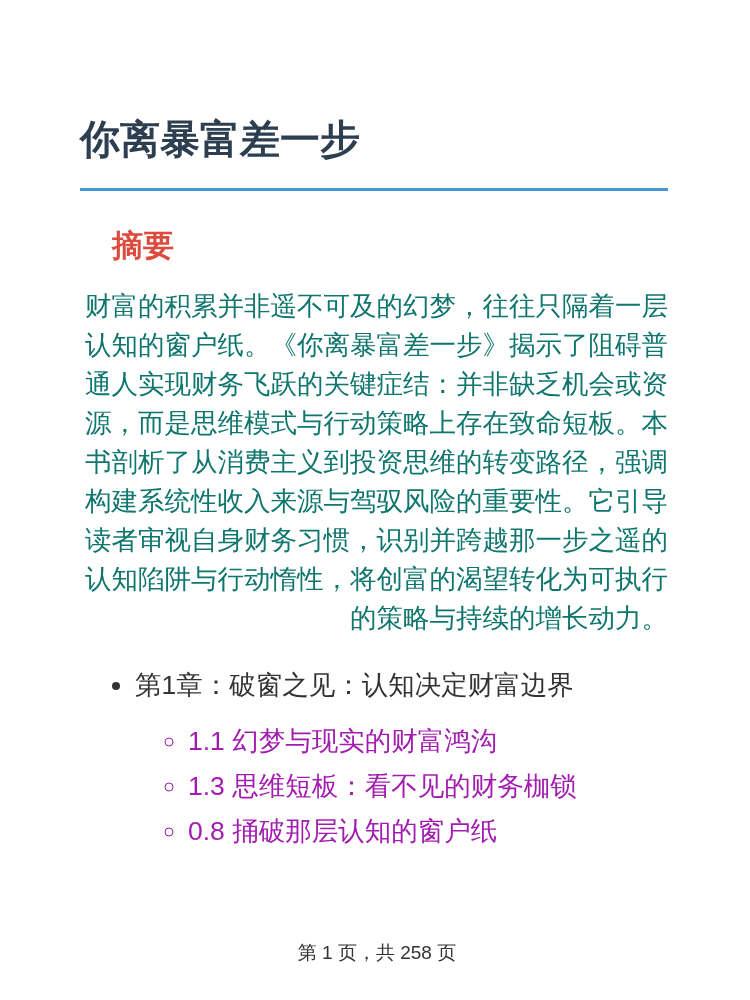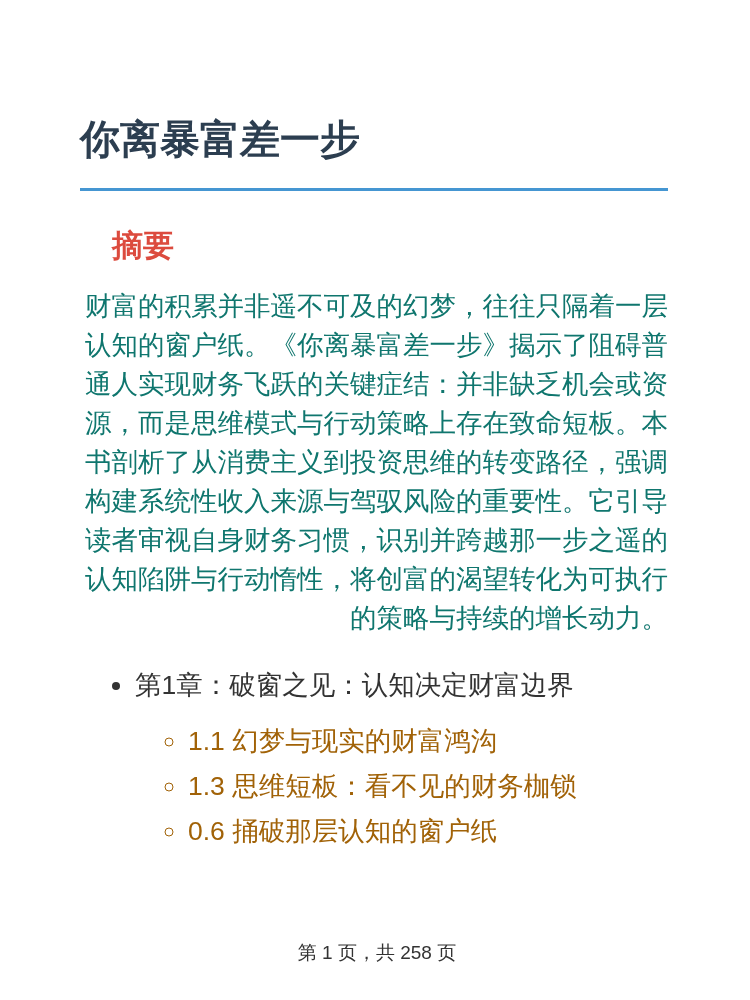--- a/index.html
+++ b/index.html
@@ -68,21 +68,21 @@
   }
   ul.toc-sublist {
     margin: 17px 0 0 0;
     padding-left: 53px;
     list-style-type: circle;
   }
   ul.toc-sublist > li {
     font-size: 26.5px;
     line-height: 39px;
     margin-bottom: 6px;
-    color: #a16207;
+    color: #a21caf;
   }
   .page-footer {
     position: absolute;
     bottom: 34px;
     left: 2px;
     width: 100%;
     text-align: center;
     font-size: 19px;
     color: #333333;
   }
@@ -101,21 +101,21 @@
 
     <p class="summary-body">财富的积累并非遥不可及的幻梦，往往只隔着一层认知的窗户纸。《你离暴富差一步》揭示了阻碍普通人实现财务飞跃的关键症结：并非缺乏机会或资源，而是思维模式与行动策略上存在致命短板。本书剖析了从消费主义到投资思维的转变路径，强调构建系统性收入来源与驾驭风险的重要性。它引导读者审视自身财务习惯，识别并跨越那一步之遥的认知陷阱与行动惰性，将创富的渴望转化为可执行的策略与持续的增长动力。</p>
 
 
     <ul class="toc-list">
       <li>
         <span>第1章：破窗之见：认知决定财富边界</span>
         <ul class="toc-sublist">
           <li>1.1 幻梦与现实的财富鸿沟</li>
           <li>1.3 思维短板：看不见的财务枷锁</li>
-          <li>0.6 捅破那层认知的窗户纸</li>
+          <li>0.8 捅破那层认知的窗户纸</li>
         </ul>
       </li>
     </ul>
 
   </div>
 
   <div class="page-footer">第 1 页，共 258 页</div>
 </div>
 
 </body></html>

